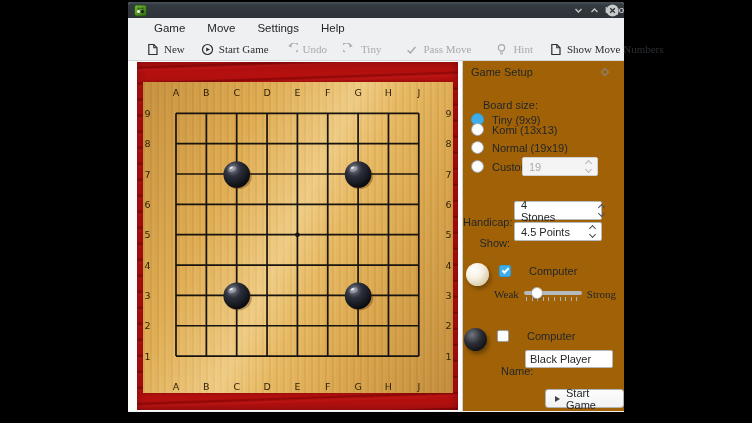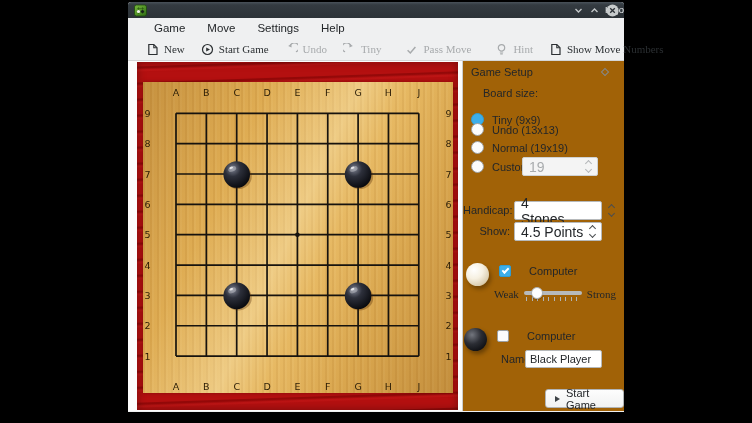--- a/index.html
+++ b/index.html
@@ -59,21 +59,21 @@
            background:#a16207; border-left:1px solid #cbcdce; font-size:11px; color:#232629; }
   .panel .abs { position:absolute; }
   .float-diamond { width:6px; height:6px; border:1px solid #86898b; transform:rotate(45deg); display:inline-block; }
 
   .radio { width:13px; height:13px; border-radius:50%; background:#fcfcfc; border:1px solid #9ca0a3; display:inline-block; }
   .radio.on { background:#3daee9; border-color:#2f9dd3; }
   .radio-row { display:flex; align-items:center; gap:8px; }
 
   .spinbox { display:flex; align-items:center; background:#fff; border:1px solid #b6b9bb;
              border-radius:2px; height:19px; padding-left:6px; }
-  .spin-val { flex:1; font-size:14px; color:#232629; }
+  .spin-val { flex:1; font-size:11px; color:#232629; }
   .spin-arrows { width:14px; display:flex; flex-direction:column; align-items:center; gap:1px; padding-right:3px; }
   .sc { width:5px; height:5px; border-right:1.4px solid #4a4e51; border-bottom:1.4px solid #4a4e51; }
   .sc.up { transform:rotate(-135deg); margin-top:2px; }
   .sc.dn { transform:rotate(45deg); margin-bottom:2px; }
   .spinbox.disabled { background:#f4f4f4; border-color:#cfd1d2; }
   .spinbox.disabled .spin-val { color:#a8abad; }
   .spinbox.disabled .sc { border-color:#b4b7b9; }
 
   .checkbox { width:12px; height:12px; border:1px solid #9ca0a3; border-radius:2px; background:#fcfcfc;
               display:inline-flex; align-items:center; justify-content:center; }
@@ -90,30 +90,30 @@
                  box-shadow:2px 3px 4px rgba(0,0,0,.35); }
 
   .slider-row { display:flex; align-items:center; gap:5px;font-family:Liberation Serif, serif; }
   .groove-wrap { position:relative; width:58px; height:14px; }
   .groove { position:absolute; left:0; right:0; top:4px; height:4px; background:#b7babc; border-radius:2px; }
   .ticks { position:absolute; left:2px; right:2px; top:10px; height:4px;
            background:repeating-linear-gradient(90deg, #b2b5b7 0 1px, transparent 1px 5.6px); }
   .handle { position:absolute; top:0; width:12px; height:12px; border-radius:50%;
             background:#fdfdfd; border:1px solid #adb0b2; box-shadow:0 1px 1px rgba(0,0,0,.2); }
 
-  .text-input { height:17px; width:77px; border:1px solid #b6b9bb; border-radius:2px; background:#fff;
+  .text-input { height:17px; width:88px; border:1px solid #b6b9bb; border-radius:2px; background:#fff;
                 font-size:11px; color:#232629; padding:8px 4px; font-family:"Liberation Sans", sans-serif; }
 
   .btn { display:inline-flex; align-items:center; gap:6px; height:19px; padding:0 9px;
          background:linear-gradient(#fdfdfd,#f1f2f2); border:1px solid #b1b4b6; border-radius:3px;
          font-size:11px; color:#232629; }
   .play-tri { width:0; height:0; border-left:5px solid #3e4347; border-top:3.5px solid transparent;
               border-bottom:3.5px solid transparent; }
 
-  .lbl { color:#232629; }
+  .lbl { color:#232629;margin-top:12px; }
 </style>
 </head>
 <body>
 
 <div class="stage">
   <div class="window">
 
     <div class="titlebar">
       <svg width="13" height="13" viewBox="0 0 13 13">
         <defs>
@@ -307,21 +307,21 @@
         <span class="abs float-diamond" style="right:16px; top:8px;"></span>
 
         <div class="abs lbl" style="left:20px; top:26px;">Board size:</div>
 
         <div class="abs radio-row" style="left:8px; top:52px;">
           <span class="radio on"></span>
           <span>Tiny (9x9)</span>
         </div>
         <div class="abs radio-row" style="left:8px; top:62px;">
           <span class="radio"></span>
-          <span>Undo (13x13)</span>
+          <span>Komi (13x13)</span>
         </div>
         <div class="abs radio-row" style="left:8px; top:80px;">
           <span class="radio"></span>
           <span>Normal (19x19)</span>
         </div>
         <div class="abs radio-row" style="left:8px; top:99px;">
           <span class="radio"></span>
           <span>Custom:</span>
         </div>
         <div class="abs spinbox disabled" style="left:59px; top:96px; width:76px;">

